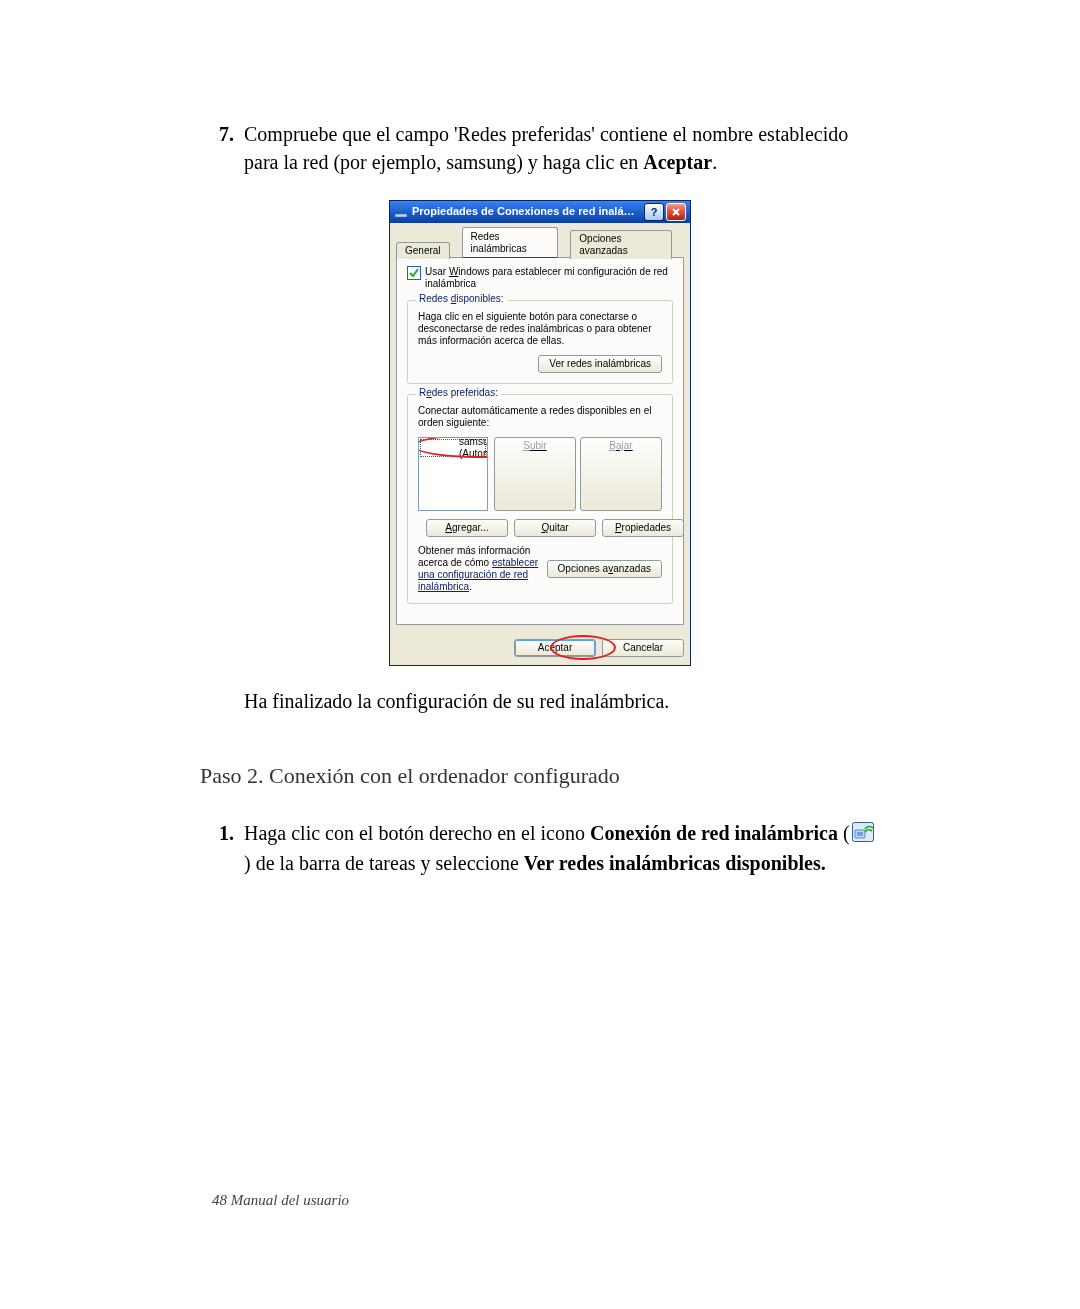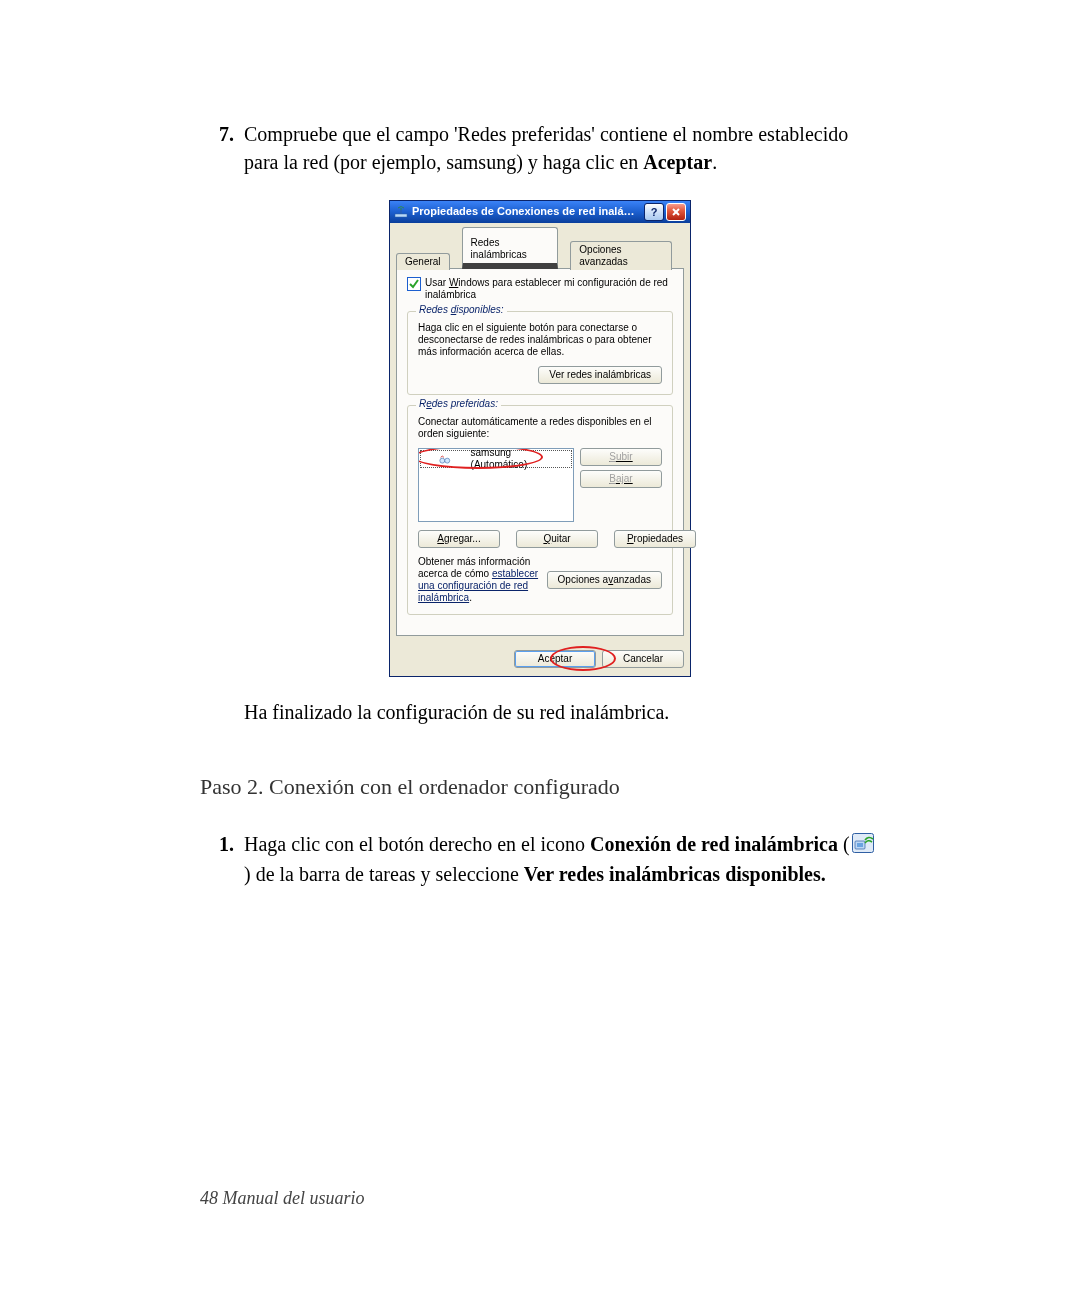--- a/index.html
+++ b/index.html
@@ -36,22 +36,22 @@
     margin: 20px 0 50px 44px;
   }
   .section-heading {
     font-size: 22px;
     color: #333;
     margin: 40px 0 30px 0;
   }
   .footer {
     position: absolute;
     bottom: 100px;
-    left: 200px;
-    font-size: 18px;
+    left: 212px;
+    font-size: 15px;
     font-style: italic;
     color: #444;
   }
 
   
   .dialog {
     width: 300px;
     margin: 10px auto 24px auto;
     font-family: Tahoma, Arial, sans-serif;
     font-size: 10px;
@@ -109,23 +109,23 @@
     background: #ece9d8;
     padding: 2px 8px;
     font-size: 10px;
     margin-right: 12px;
     border-radius: 3px 3px 0 0;
     position: relative;
     top: 1px;
   }
   .tab.active {
     background: #fcfbf9;
-    border-bottom: 6px solid #404040;
+    border-bottom: 1px solid #404040;
     top: 0;
-    padding-top:9px;
+    padding-top:3px;
   }
   .tab-panel {
     border: 1px solid #919b9c;
     background: #fcfbf9;
     padding: 8px 10px 10px 10px;
   }
   .checkbox-row {
     display: flex;
     align-items: flex-start;
     gap: 4px;
@@ -151,21 +151,20 @@
     position: relative;
   }
   .groupbox-label {
     position: absolute;
     top: -8px;
     left: 8px;
     background: #fcfbf9;
     padding: 0 3px;
     color: #0a246a;
     font-size: 10px;
-    font-style: italic;
   }
   .groupbox-label .u { text-decoration: underline; }
   .group-text { margin-bottom: 8px; }
   .btn {
     border: 1px solid #919b9c;
     background: linear-gradient(#fdfdfb,#ece9d8);
     padding: 2px 10px;
     font-size: 10px;
     font-family: Tahoma, Arial, sans-serif;
     border-radius: 3px;
@@ -186,22 +185,22 @@
   }
   .list-item {
     display: flex;
     align-items: center;
     gap: 20px;
     border: 1px dotted #555;
     padding: 0 18px;
     height: 16px;
   }
   .pref-row { display: flex; gap: 6px; }
-  .pref-btns { display: flex; flex-direction: column; gap: 4px; flex:1;text-decoration:underline; }
-  .action-btn-row { display:flex; gap:16px; margin-top:8px; }
+  .pref-btns { display: flex; gap: 4px; flex:1;text-decoration:underline; }
+  .action-btn-row { display:flex; gap:6px; margin-top:8px;margin-left:8px; }
   .info-row { display:flex; align-items:flex-end; gap:6px; margin-top:8px; }
   .info-row .link { color:#0a246a; text-decoration:underline; cursor:pointer; }
   .dialog-footer {
     display: flex;
     justify-content: flex-end;
     gap: 6px;
     padding: 8px 6px 8px 6px;
     background: #ece9d8;
   }
   .btn.focus { box-shadow: inset 0 0 0 1px #5a9fee; }

